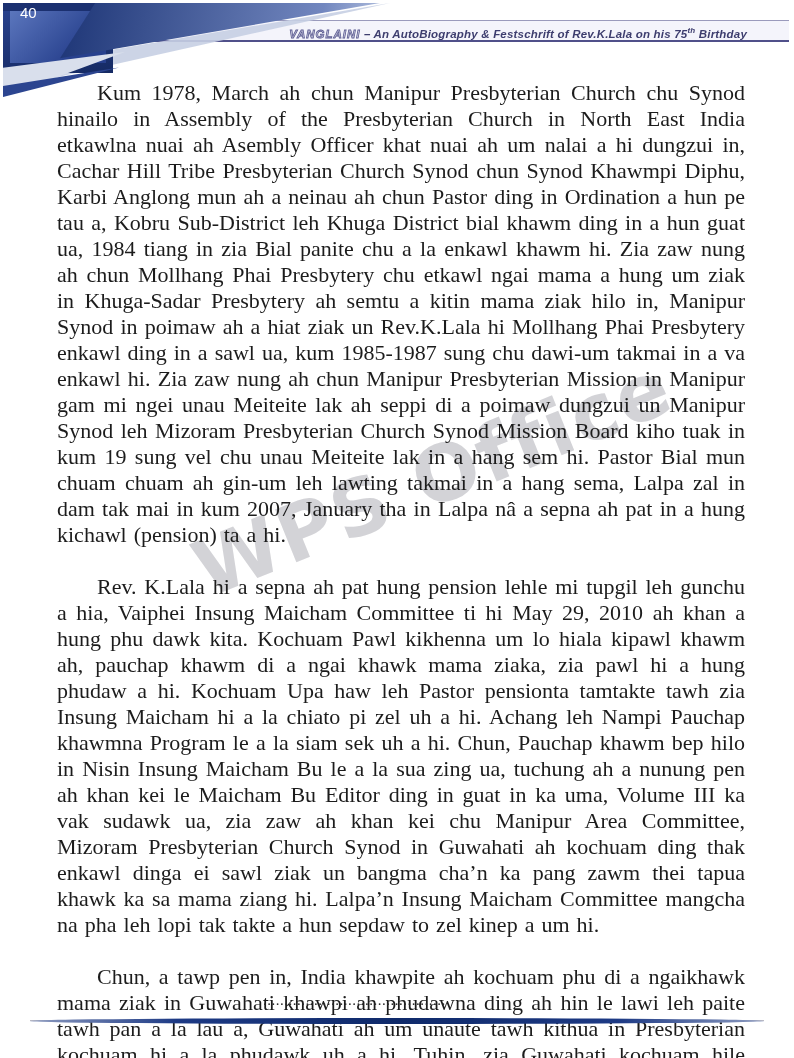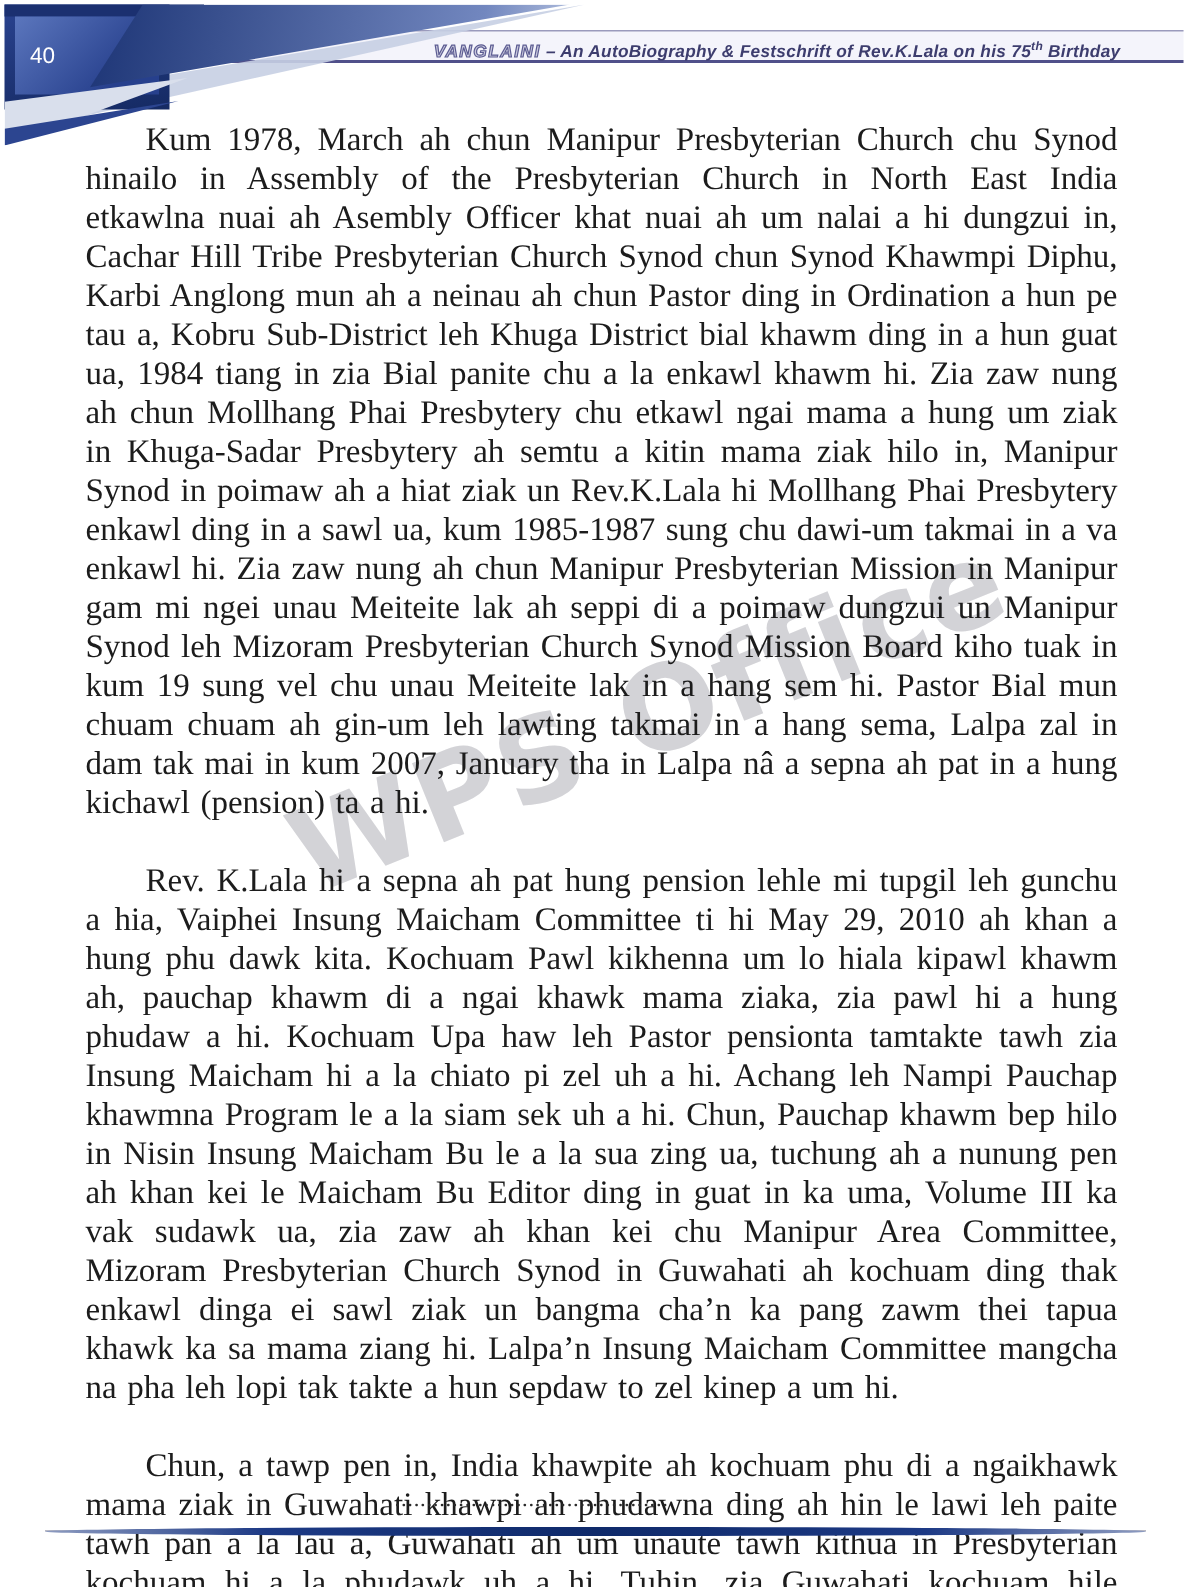--- a/index.html
+++ b/index.html
@@ -57,21 +57,21 @@
     position:absolute; left:3px; top:52px; width:122px; height:45px;
     clip-path:polygon(100% 0, 0 100%, 0 35%);
     background:#d9dfec; z-index:6;
   }
   .c-tail-navy {
     position:absolute; left:3px; top:60px; width:116px; height:37px;
     clip-path:polygon(100% 20%, 0 100%, 0 70%);
     background:#2c4590; z-index:7;
   }
   .c-num {
-    position:absolute; left:20px; top:29px;
+    position:absolute; left:20px; top:4px;
     font-family:"Liberation Sans", sans-serif; font-size:15px;
     color:#ffffff; z-index:8;
   }
 
   
   .watermark {
     position:absolute; left:198px; top:528px; z-index:0;
     font-family:"DejaVu Sans", sans-serif; font-weight:600;
     font-size:78px; letter-spacing:2px;
     color:rgba(164,164,172,0.48);

